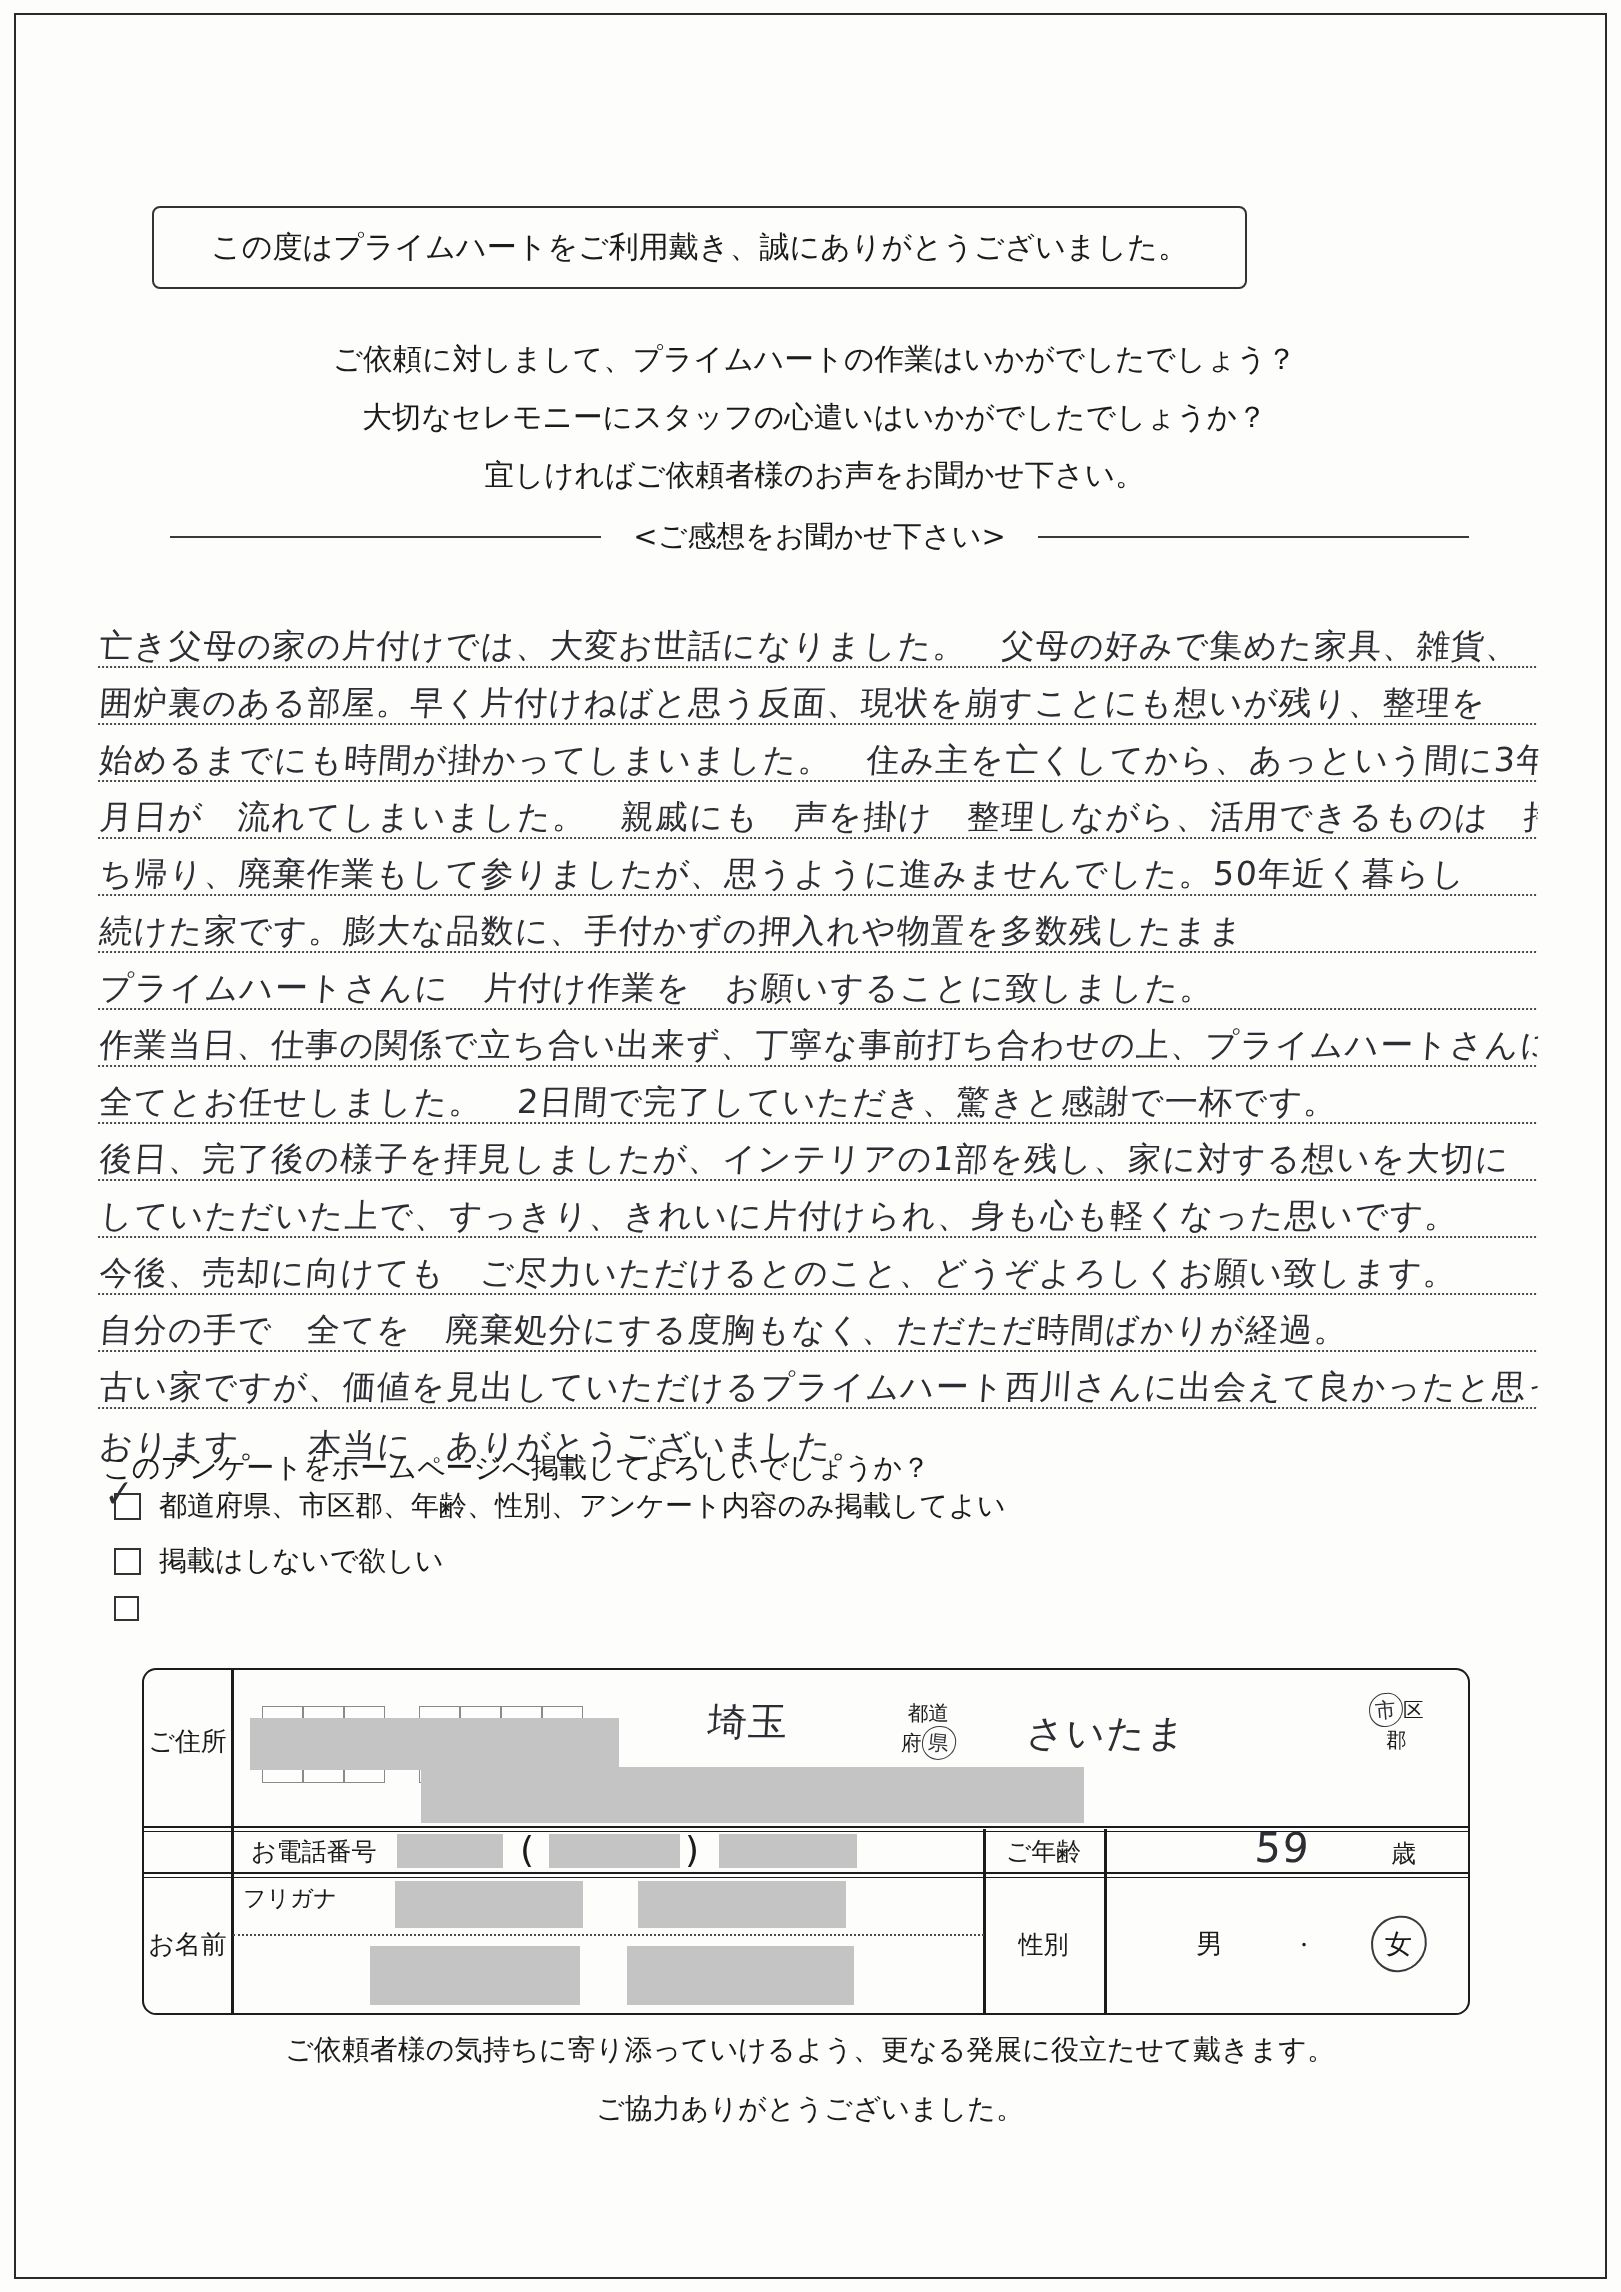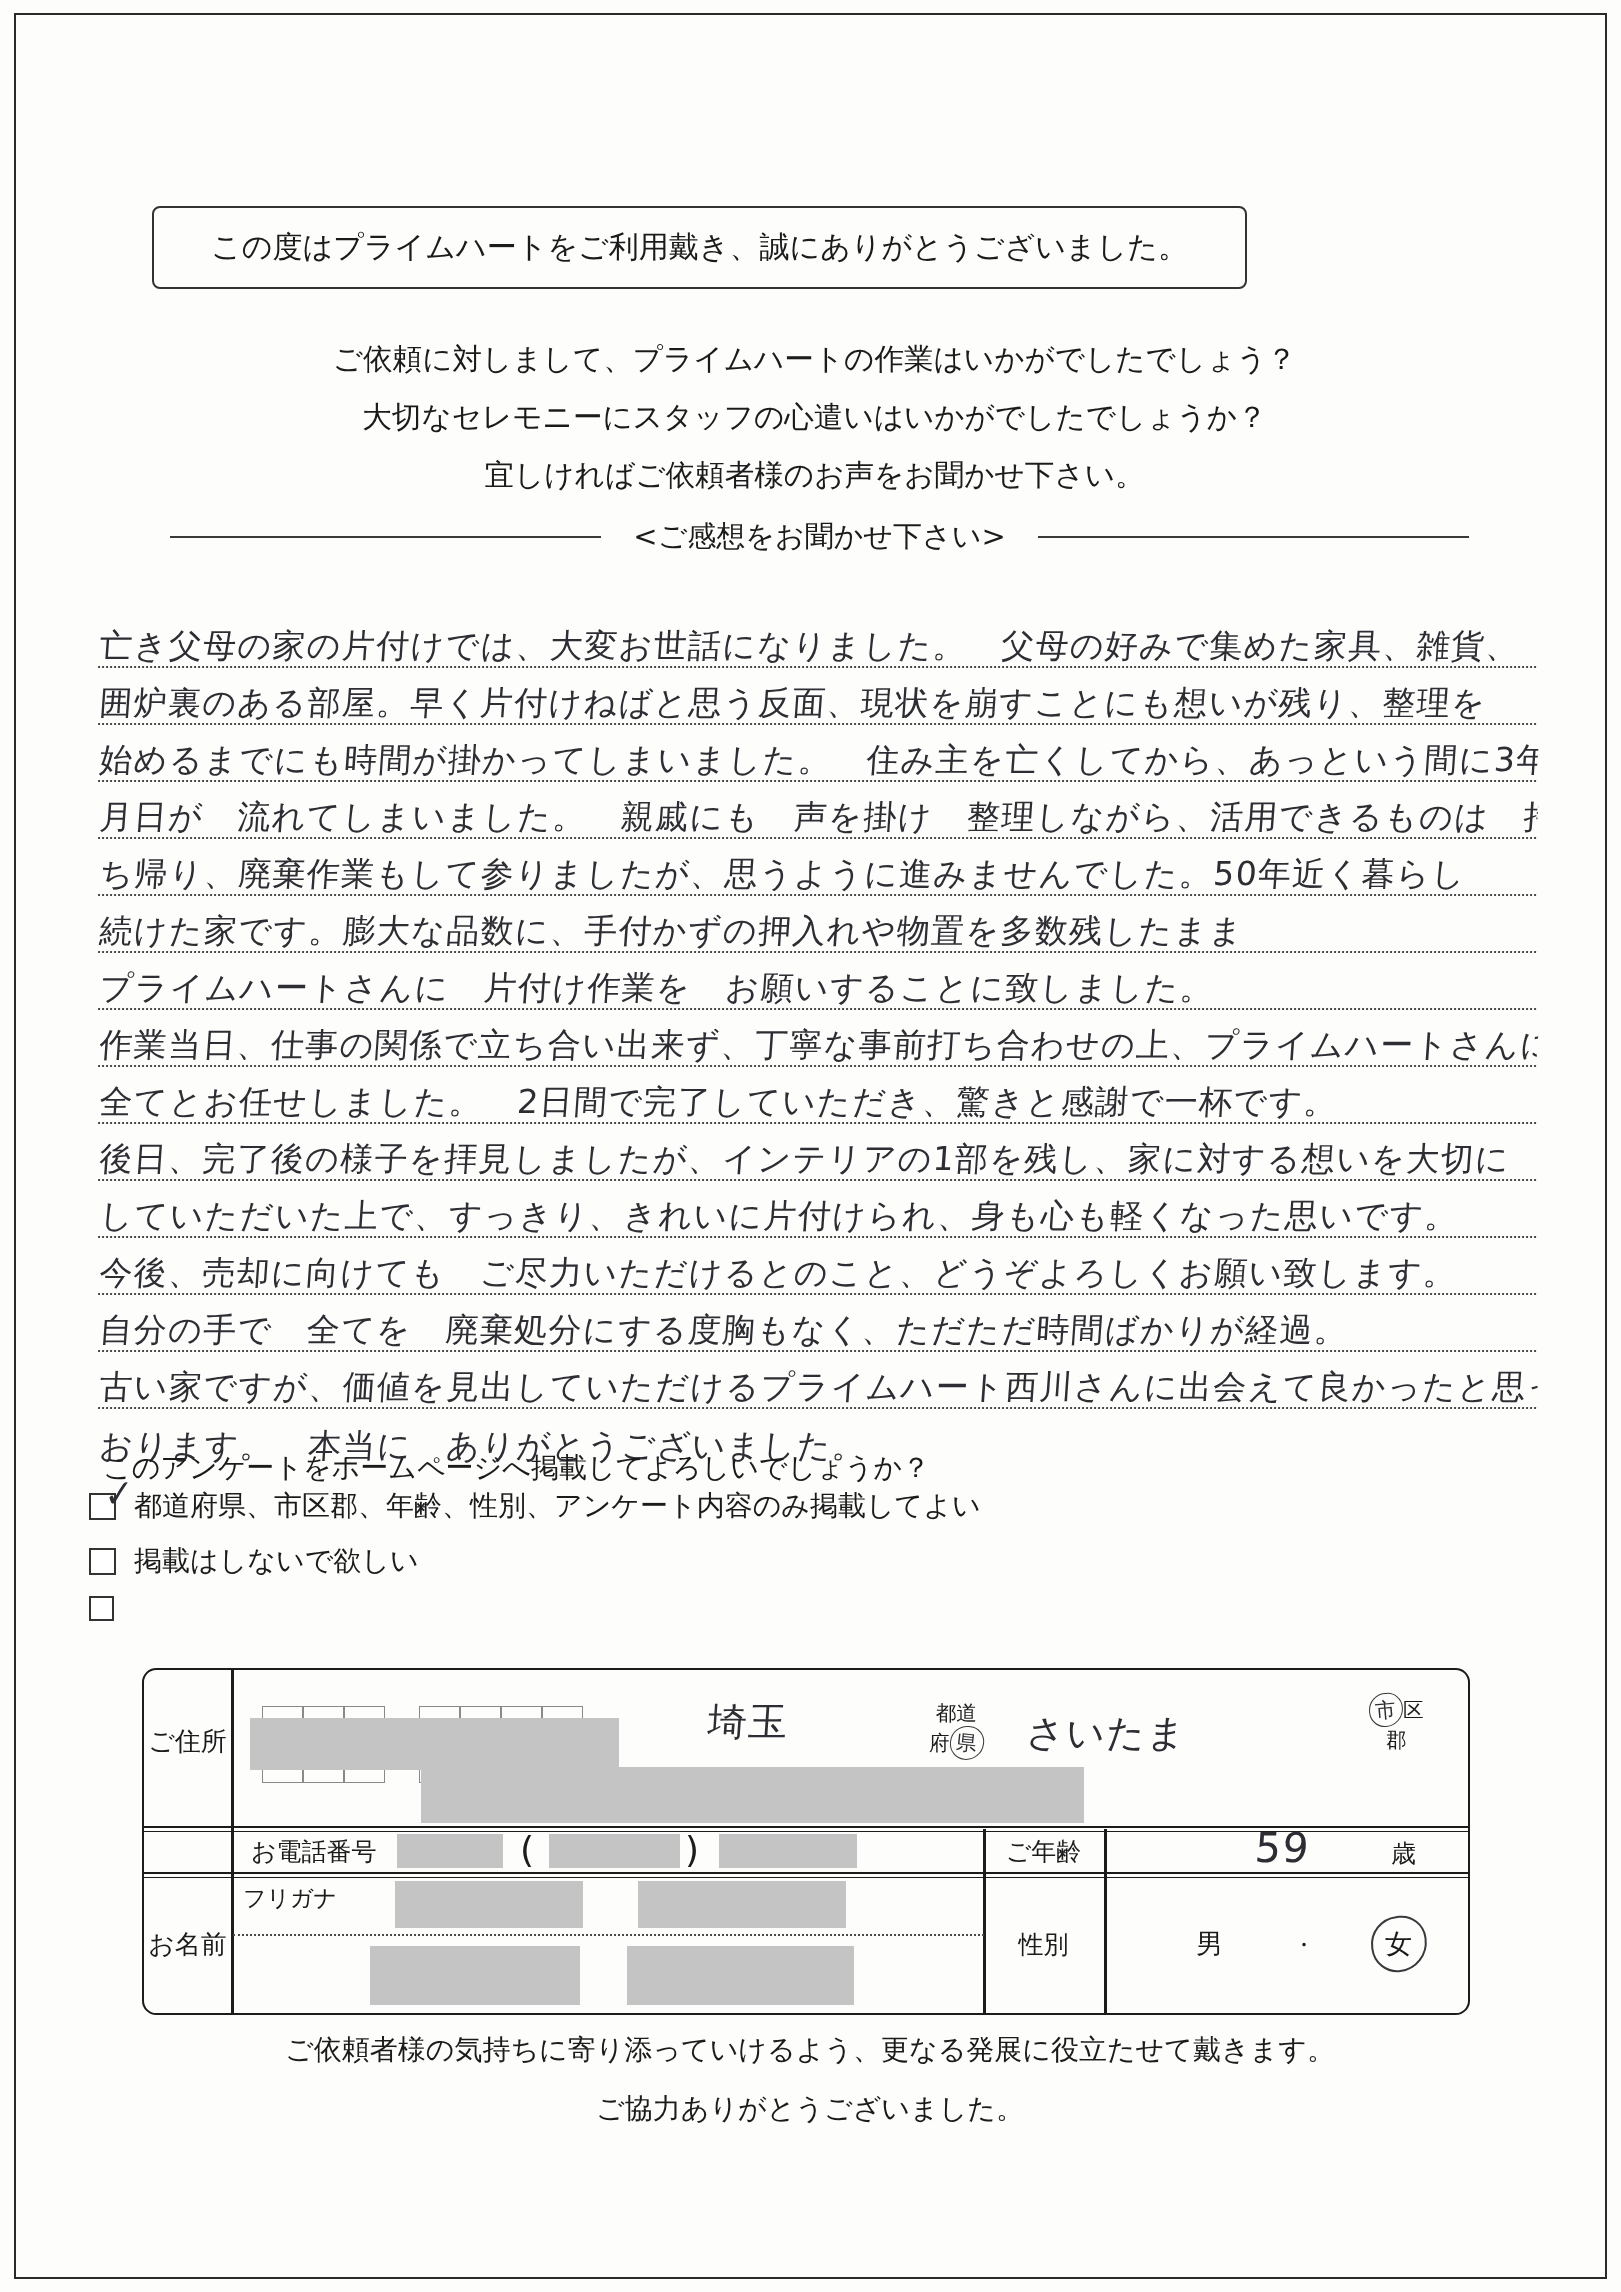--- a/index.html
+++ b/index.html
@@ -22,21 +22,21 @@
   .sect{left:170px;top:512px;width:1299px;height:50px;display:flex;align-items:center;}
   .rule{flex:1;height:0;border-top:2.7px solid #3a3a3a;}
   .sect-title{margin:0 32px;font-size:29px;white-space:nowrap;}
 
   .fb{left:100px;top:611px;width:1438px;}
   .fb-line{height:57px;display:flex;align-items:flex-end;padding-bottom:2.7px;font-size:33px;
            line-height:1.05;white-space:nowrap;overflow:hidden;box-sizing:border-box;}
   .fb-line.dot{border-bottom:2.7px dotted #4a4a4a;}
 
   .q{left:103px;top:1440px;font-size:28px;margin-top:9px;}
-  .opt{position:absolute;left:89px;display:flex;align-items:center;}
+  .opt{position:absolute;left:114px;display:flex;align-items:center;}
   .cbox{width:27px;height:27px;border:2.7px solid #333;background:#fff;box-sizing:border-box;}
   .opt-label{margin-left:18px;font-size:28px;white-space:nowrap;}
   .checkmark{left:104px;top:1473px;font-size:36px;font-weight:bold;transform:rotate(-8deg) skewX(-6deg);}
 
   .tbl{left:142px;top:1668px;width:1324px;height:343px;border:2.7px solid #1c1c1c;border-radius:14.3px;}
   .tbl .vline{position:absolute;width:2.7px;background:#1c1c1c;}
   .tbl .dline{position:absolute;left:0;width:100%;height:6.3px;border-top:2.7px solid #1c1c1c;
               border-bottom:1.8px solid #1c1c1c;box-sizing:border-box;}
   .cell-label{position:absolute;display:flex;align-items:center;justify-content:center;font-size:26px;}
   .pbox{width:41px;height:77px;border:1.8px solid #8a8a8a;box-sizing:border-box;background:transparent;}
@@ -121,21 +121,21 @@
       <div class="pbox"></div>
       <div class="pbox"></div>
       <div style="width:34px;"></div>
       <div class="pbox"></div>
       <div class="pbox"></div>
       <div class="pbox"></div>
       <div class="pbox"></div>
     </div>
     <div class="abs gray" style="left:106px;top:48px;width:369px;height:52px;"></div>
     <div class="abs hand nowrap" style="left:564px;top:25px;font-size:39px;">埼玉</div>
-    <div class="abs mini-label print" style="left:757px;top:30px;margin-left:28px;">
+    <div class="abs mini-label print" style="left:757px;top:30px;">
       <div>都道</div>
       <div>
         <span>府</span><span class="circ hand" style="width:32px;height:32px;border-width:1.8px;transform:rotate(6deg);">
             <span>県</span>
           </span>
       </div>
     </div>
     <div class="abs hand nowrap" style="left:882px;top:38px;font-size:38px;">さいたま</div>
     <div class="abs mini-label print" style="left:1225px;top:23px;">
       <div>

